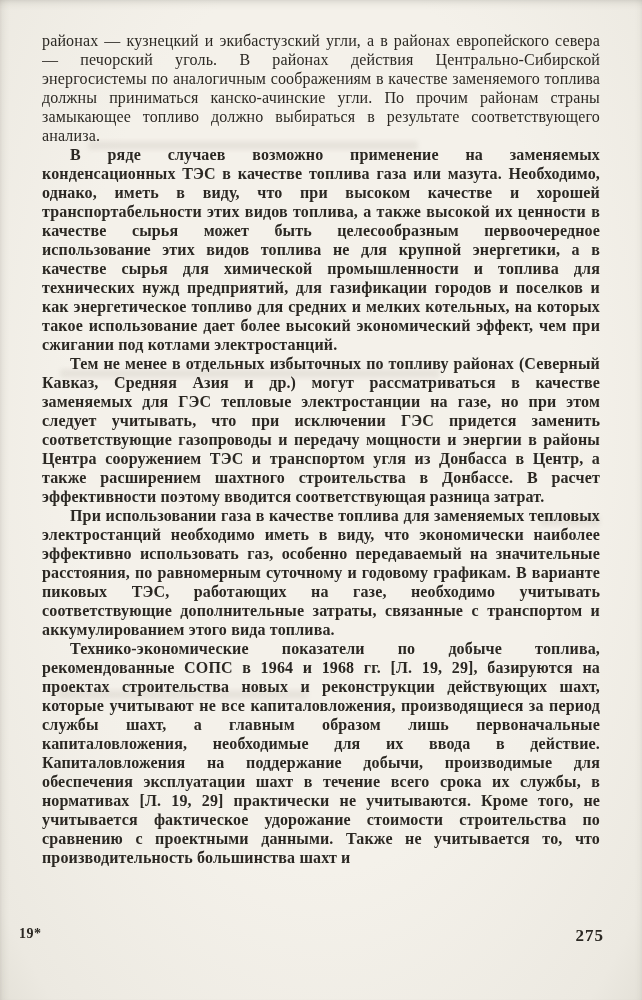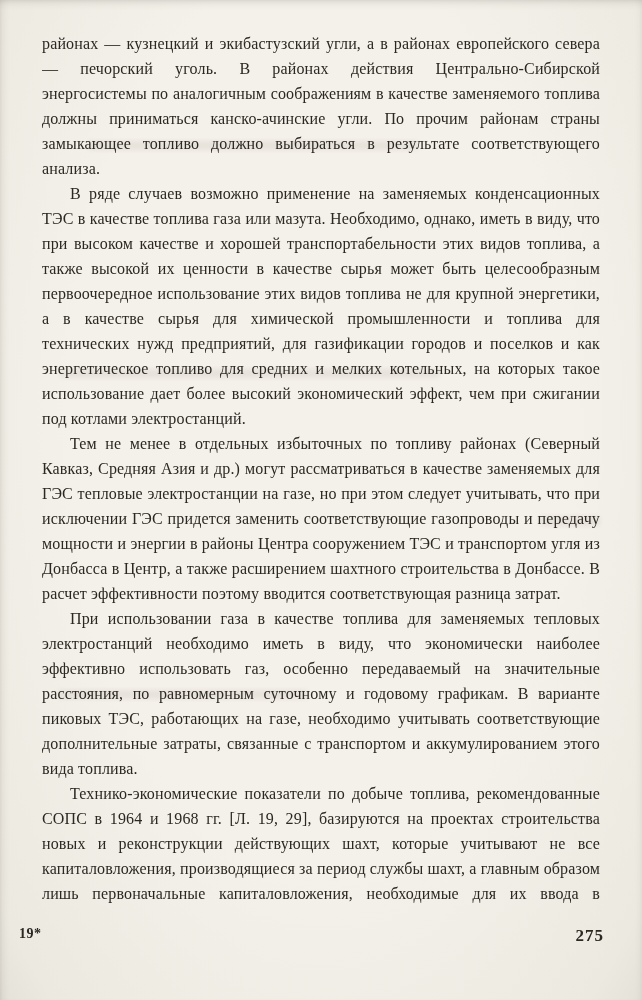--- a/index.html
+++ b/index.html
@@ -21,30 +21,31 @@
     color: #2b2823;
   }
   .text-block {
     position: absolute;
     left: 42px;
     top: 31px;
     width: 558px;
     max-height: 880px;
     overflow: hidden;
     font-size: 16px;
-    line-height: 25px;
+    line-height: 19px;
     text-align: justify;
     letter-spacing: 0.15px;
   }
   .text-block p {
     margin: 0;
     padding: 0;
   }
   .text-block p.indent {
     text-indent: 28px;
+    font-weight: bold;
   }
   .footer-mark {
     position: absolute;
     left: 19px;
     bottom: 58px;
     font-size: 14px;
     font-weight: bold;
     letter-spacing: 0.5px;
   }
   .footer-page {

